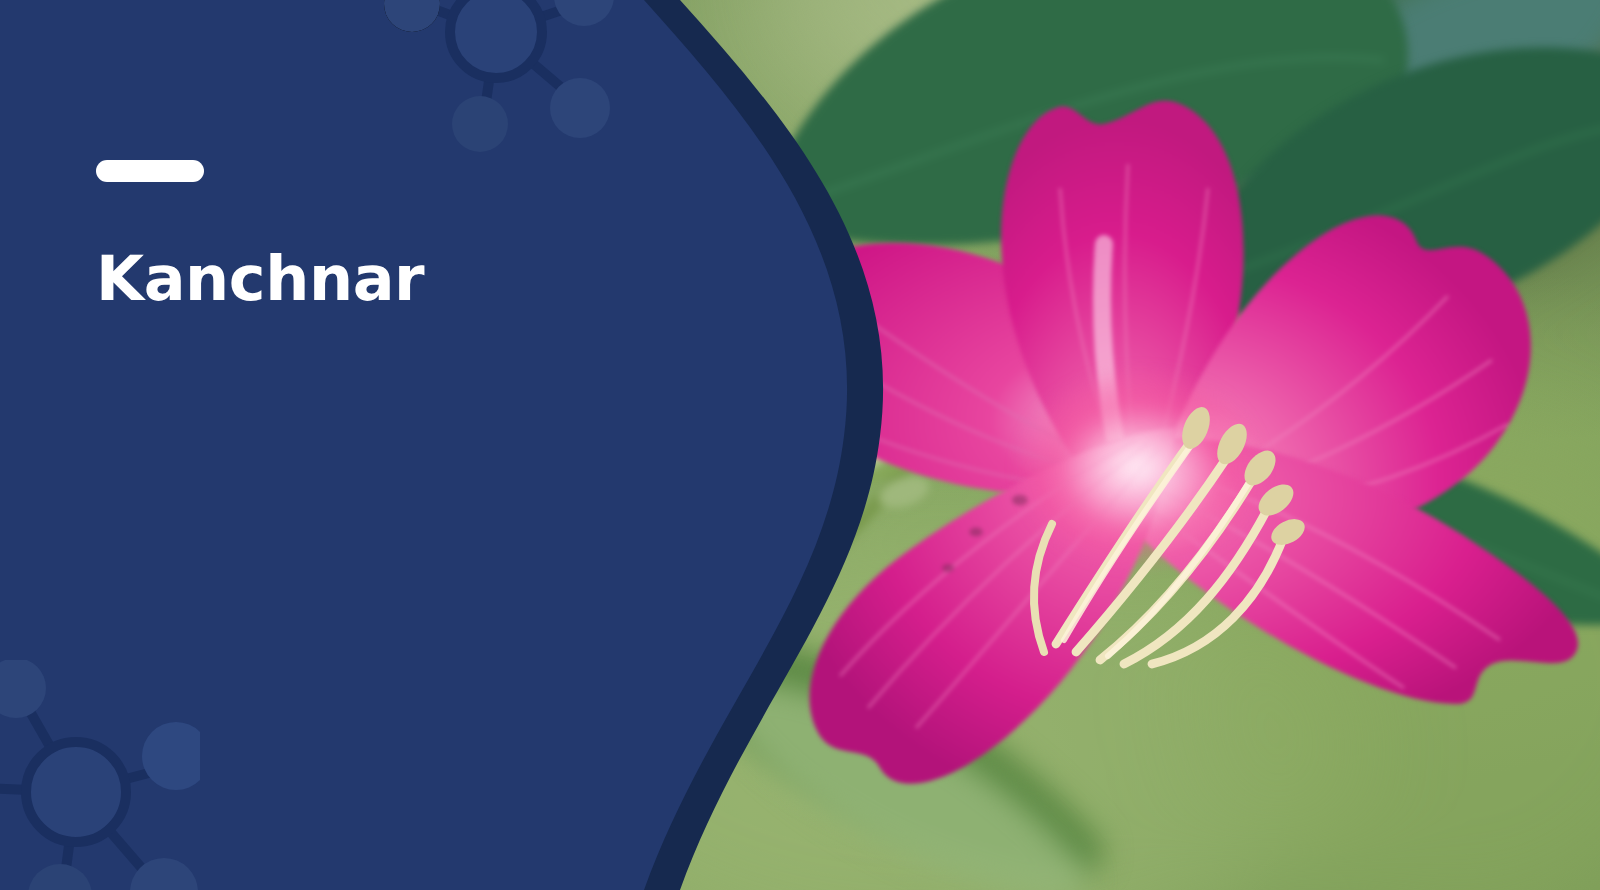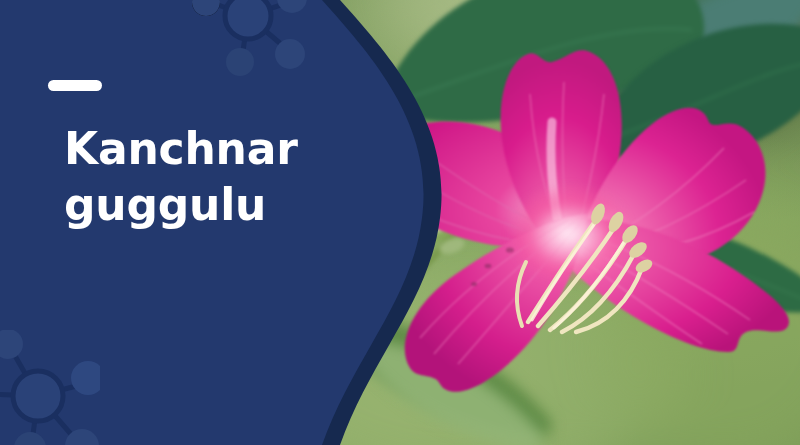--- a/index.html
+++ b/index.html
@@ -82,25 +82,25 @@
   }
   .dash {
     width: 54px;
     height: 11px;
     border-radius: 6px;
     background: #ffffff;
     margin: 8px 0 30px 0;
   }
   .title {
     color: #ffffff;
-    font-size: 44px;
+    font-size: 31px;
     line-height: 1.27;
     font-weight: 700;
     letter-spacing: -0.2px;
-    margin: 16px;
+    margin: 0;
     font-family: "DejaVu Sans", "Liberation Sans", sans-serif;
   }
 </style>
 </head>
 <body>
 
 <div id="banner">
 
   <div class="photo">
 
@@ -333,17 +333,16 @@
       <circle cx="128" cy="48" r="17" fill="#2e4880"></circle>
       <circle cx="70" cy="118" r="16" fill="#2b4375"></circle>
       <circle cx="122" cy="116" r="17" fill="#2d4579"></circle>
     </svg>
   </div>
 
   <div class="content">
     <div class="dash"></div>
     <h1 class="title">
       <span>Kanchnar</span><br>
-      <span>guggulu</span>
     </h1>
   </div>
 
 </div>
 
 </body></html>

